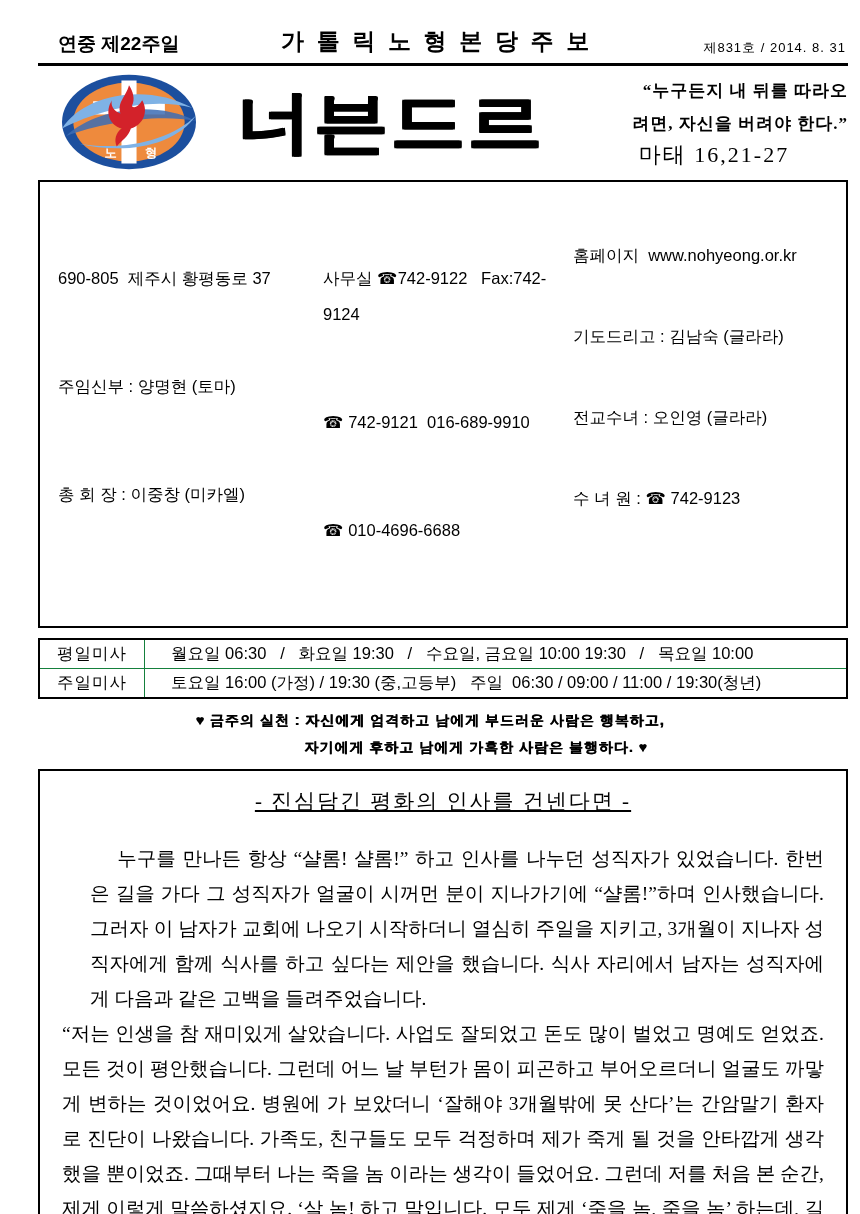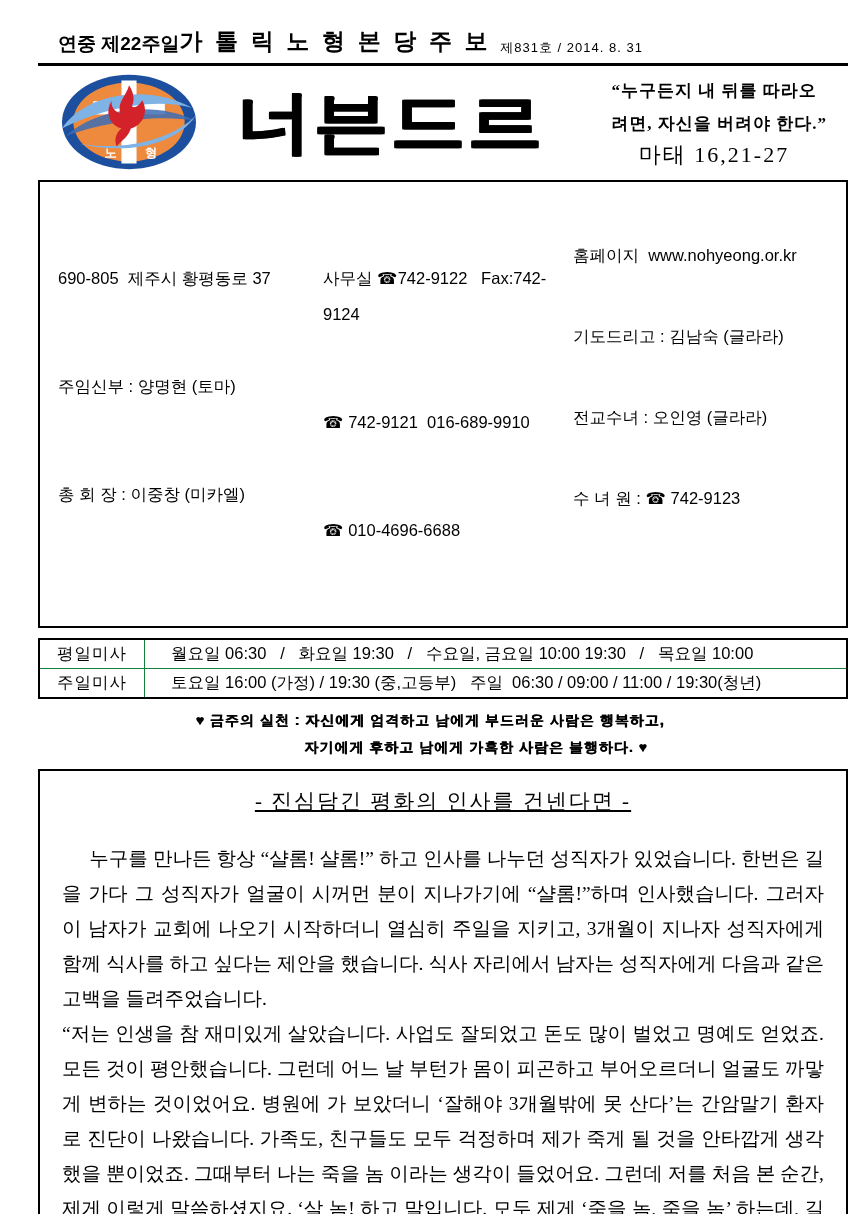--- a/index.html
+++ b/index.html
@@ -5,38 +5,38 @@
   html,body{margin:0;padding:0;background:#e8e8e8;}
   .page{
     width:860px;height:1214px;background:#ffffff;position:relative;
     font-family:"Liberation Serif","DejaVu Serif",serif;color:#000;
     overflow:hidden;margin:0 auto;
   }
   .sans{font-family:"Liberation Sans","DejaVu Sans",sans-serif;}
 
   
   .top-header{
-    display:flex;justify-content:flex-start;align-items:flex-end;
+    display:flex;justify-content:space-between;align-items:flex-end;
     padding:26px 14px 6px 58px;font-weight:bold;font-size:19px;
   }
   .top-header .paper-title{letter-spacing:0.55em;font-size:23px;}
   .top-header .issue{font-size:13px;font-weight:normal;letter-spacing:1px;}
   .rule-thick{border-top:3px solid #000;margin:0 12px 0 38px;}
 
   
   .masthead{display:flex;align-items:center;padding:4px 12px 2px 58px;height:104px;}
   .logo{width:142px;height:100px;flex:0 0 auto;}
   .masthead-title{
     flex:1;text-align:center;font-size:74px;font-weight:900;line-height:96px;
     letter-spacing:3px;transform:scaleY(0.92);
     text-shadow:2px 0 0 #000,0 1px 0 #000,2px 1px 0 #000;
     font-family:"Liberation Sans","DejaVu Sans",sans-serif;
   }
   .quote{width:268px;flex:0 0 auto;text-align:center;}
-  .quote .q-line{font-weight:bold;font-size:17px;line-height:33px;letter-spacing:1px;text-align:center;}
+  .quote .q-line{font-weight:bold;font-size:17px;line-height:33px;letter-spacing:1px;text-align:right;}
   .quote .q-ref{font-size:22px;letter-spacing:2px;}
 
   
   .contact-box{
     border:2px solid #000;margin:4px 12px 0 38px;display:flex;
     padding:6px 10px 6px 18px;font-size:16.5px;
   }
   .contact-col{white-space:pre-wrap;}
   .contact-col.c1{width:265px;line-height:36px;}
   .contact-col.c2{width:250px;line-height:36px;}
@@ -57,21 +57,21 @@
   
   .article-box{
     border:2px solid #000;margin:8px 12px 0 38px;height:718px;
     padding:14px 22px 10px 22px;position:relative;
   }
   .article-title{text-align:center;font-size:21px;letter-spacing:2px;margin:2px 0 26px 0;text-decoration:underline;}
   .article-body p{
     font-size:19.5px;line-height:35px;text-align:justify;margin:0;
     word-break:break-all;
   }
-  .article-body p.first{text-indent:1.4em;}
+  .article-body p.first{text-indent:1.4em;margin-left:28px;}
 </style>
 </head>
 <body>
 
 <div class="page">
 
   <div class="top-header sans">
     <span>연중 제22주일</span>
     <span class="paper-title">가톨릭노형본당주보</span>
     <span class="issue">제831호 / 2014. 8. 31</span>

